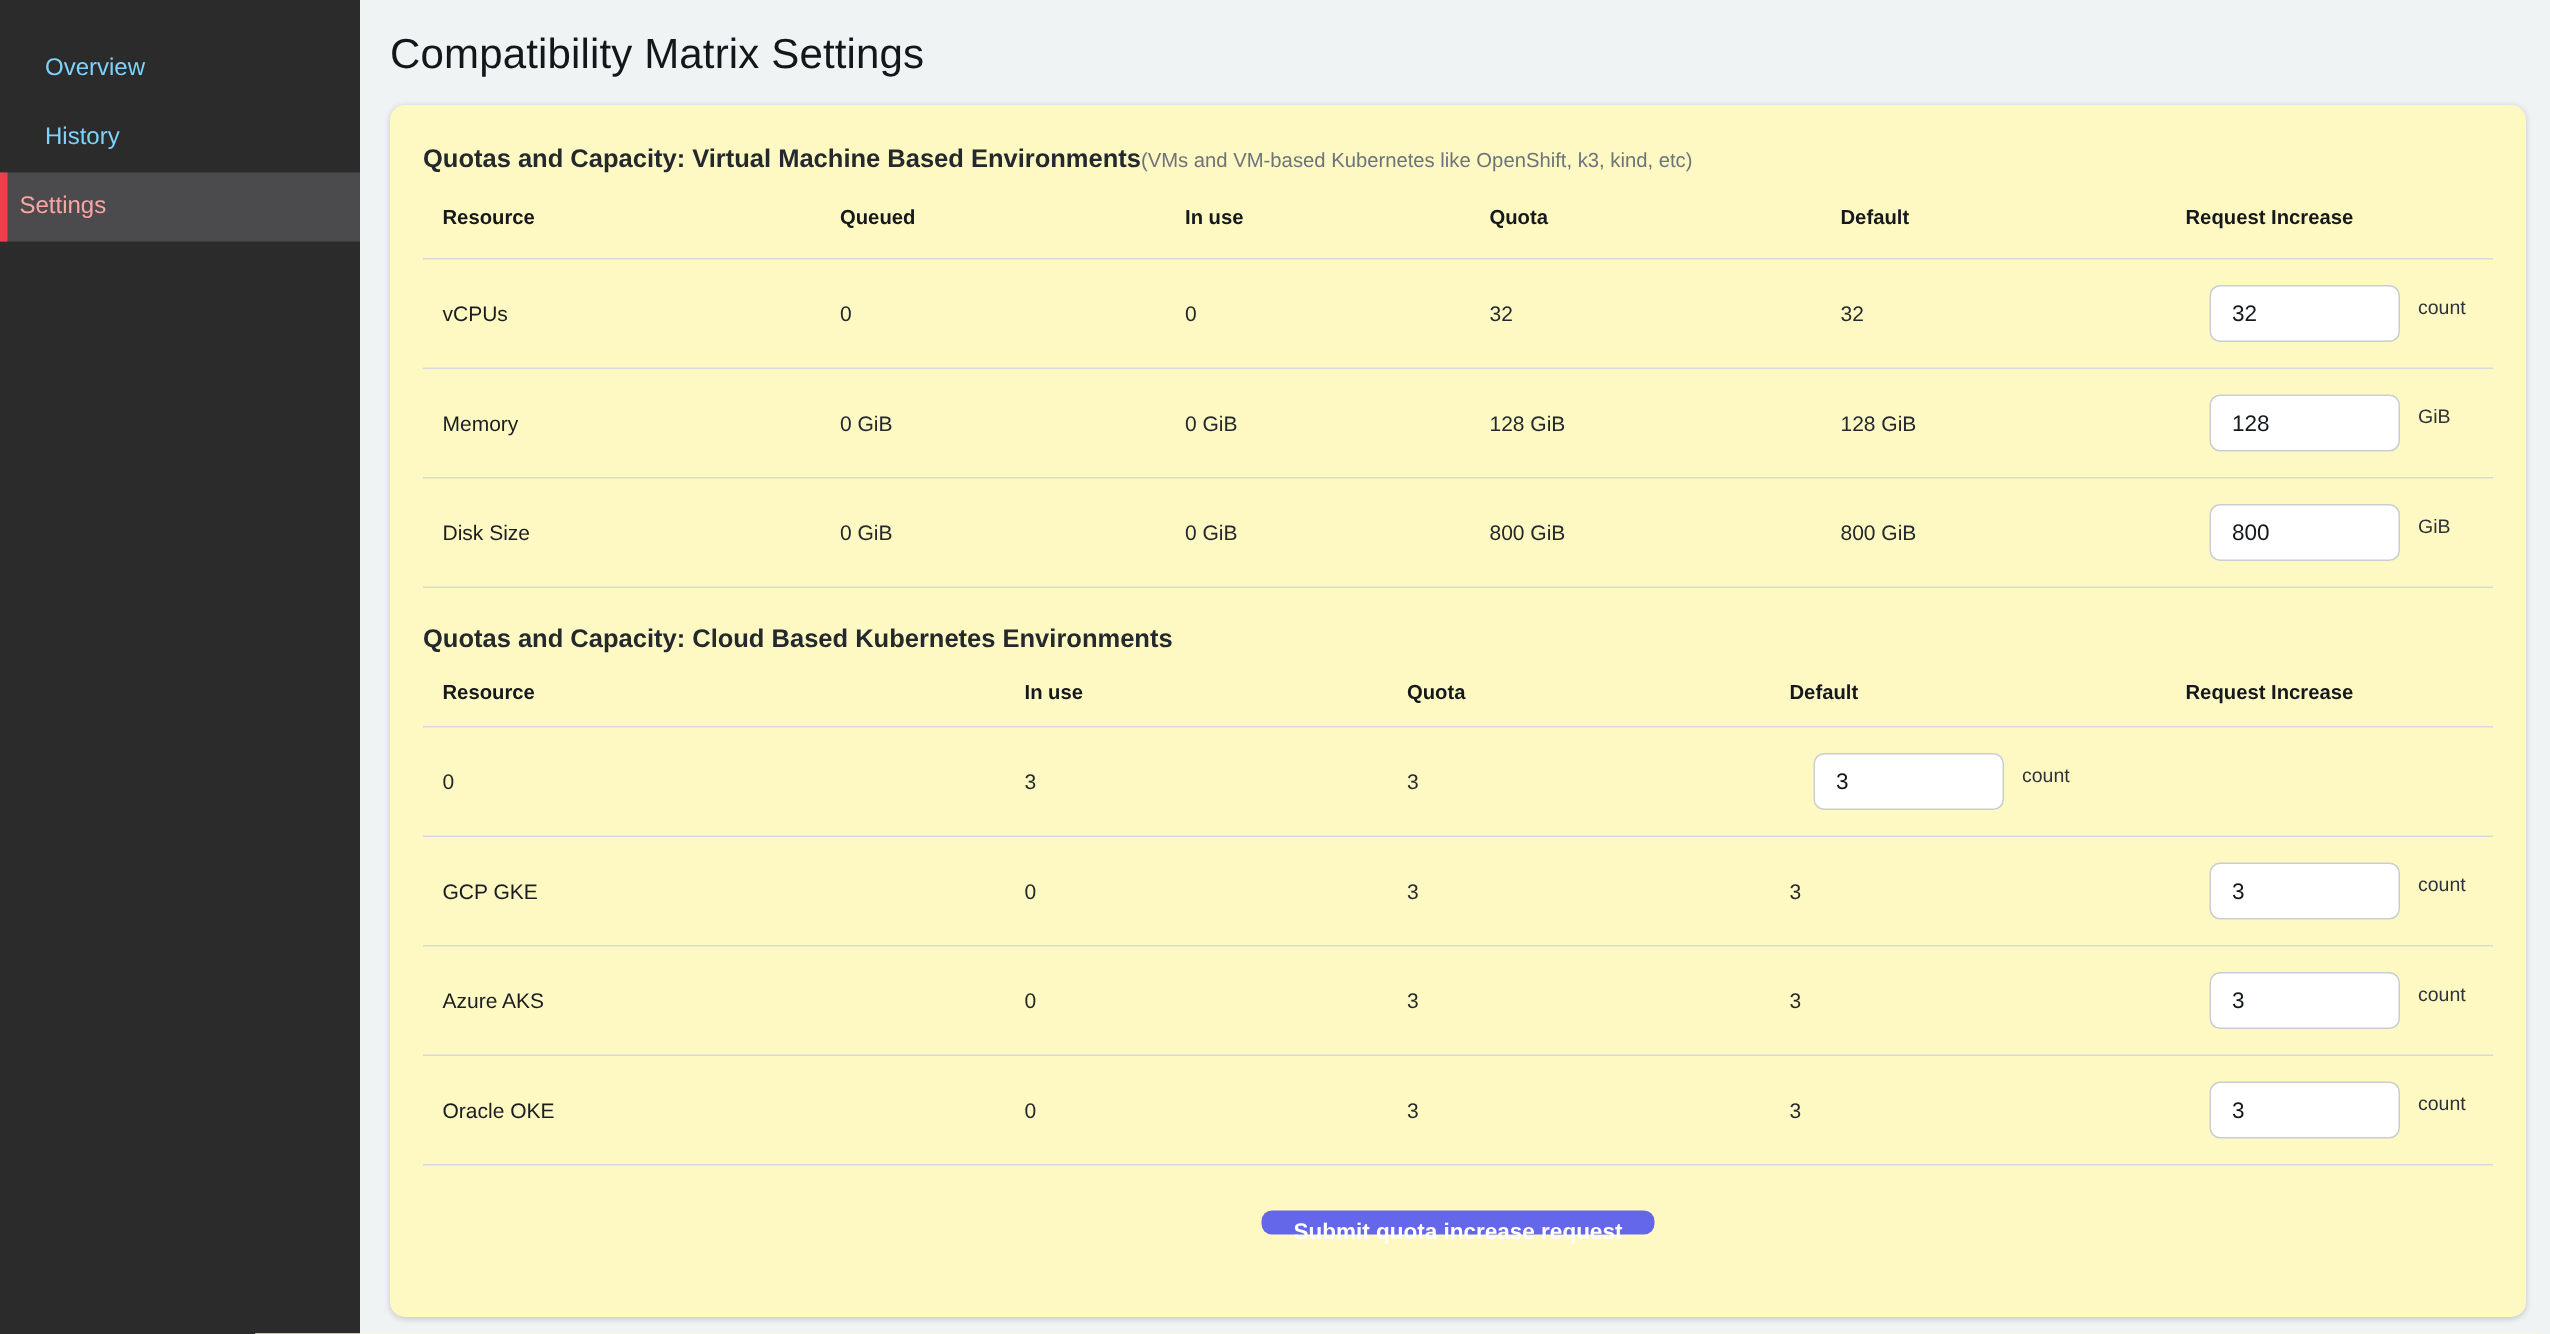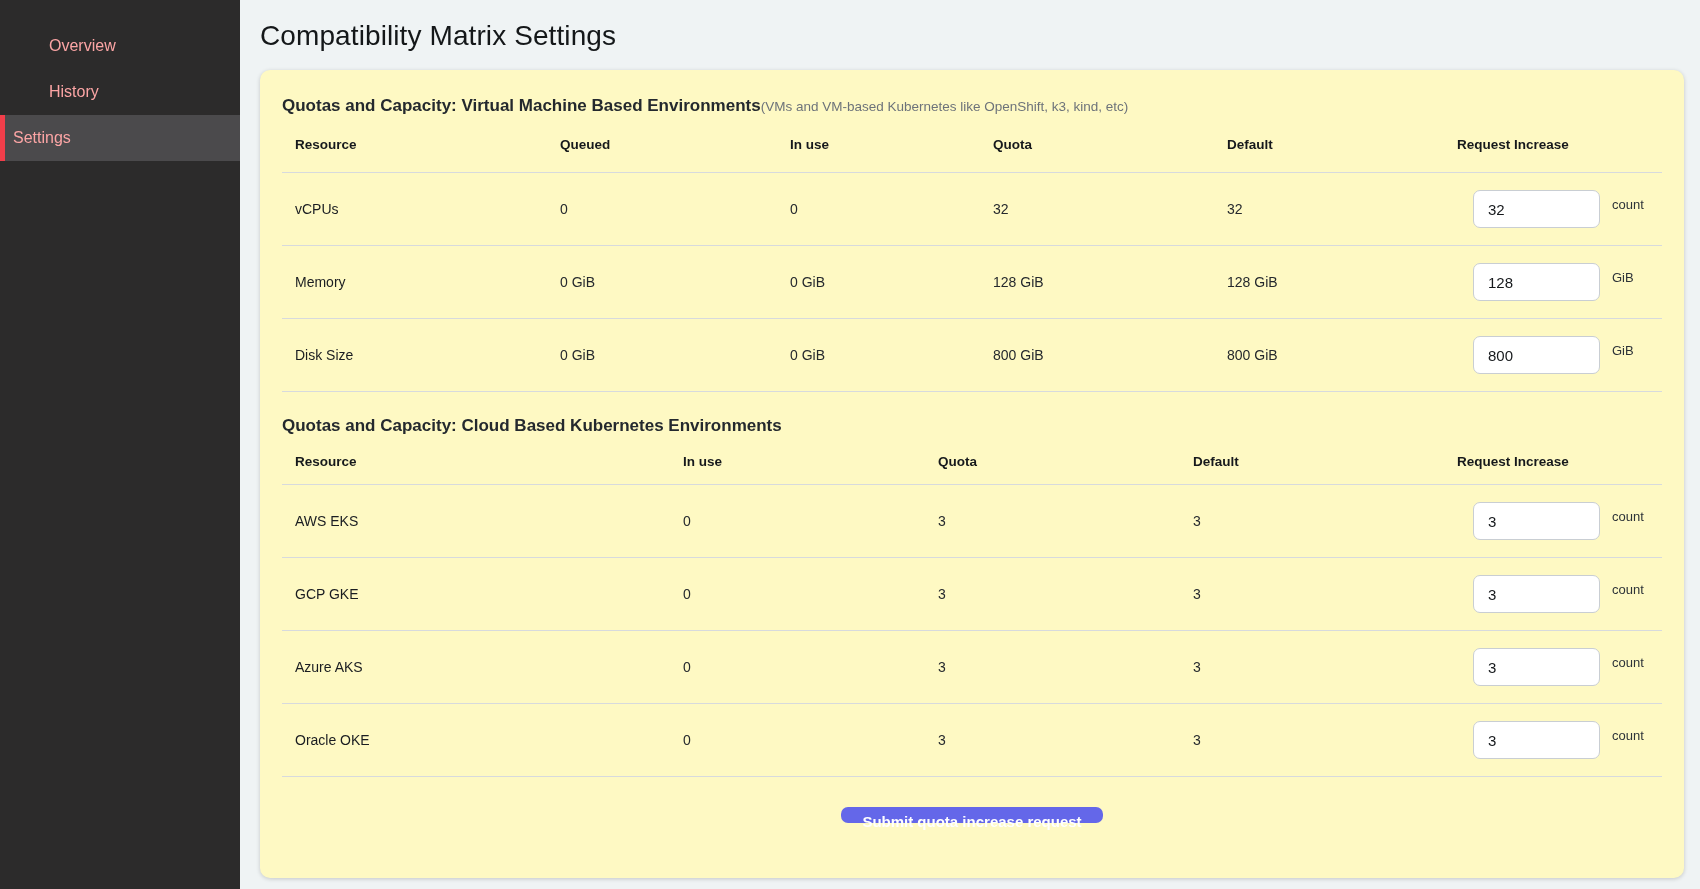--- a/index.html
+++ b/index.html
@@ -17,23 +17,23 @@
     width: 240px;
     min-width: 240px;
     height: 889px;
     background: #2c2b2b;
     padding-top: 23px;
   }
   .side-item {
     height: 46px;
     display: flex;
     align-items: center;
-    padding-left: 44px;
+    padding-left: 25px;
     font-size: 16px;
-    color: #fca5a5;
+    color: #7dd3fc;
     cursor: pointer;
     border-left: 5px solid transparent;
   }
   .side-item.active {
     background: #4b4a4c;
     color: #fca5a5;
     border-left: 5px solid #f13e4a;
     padding-left: 8px;
   }
 
@@ -221,21 +221,20 @@
     <div>
       <div class="grid-row t2 head-row" style="height:46px">
         <div>Resource</div>
         <div>In use</div>
         <div>Quota</div>
         <div>Default</div>
         <div>Request Increase</div>
       </div>
 
       <div class="grid-row t2 data-row">
-        <div class="cell-resource">AWS EKS</div>
         <div class="cell-val">0</div>
         <div class="cell-val">3</div>
         <div class="cell-val">3</div>
         <div class="req-cell">
           <input class="req-input" type="text" value="3" style="">
           <span class="unit">count</span>
         </div>
       </div>
 
       <div class="grid-row t2 data-row">

